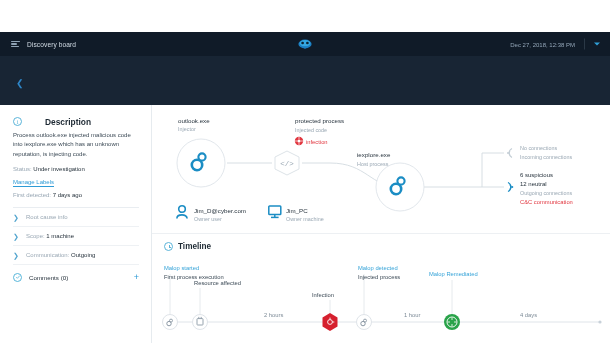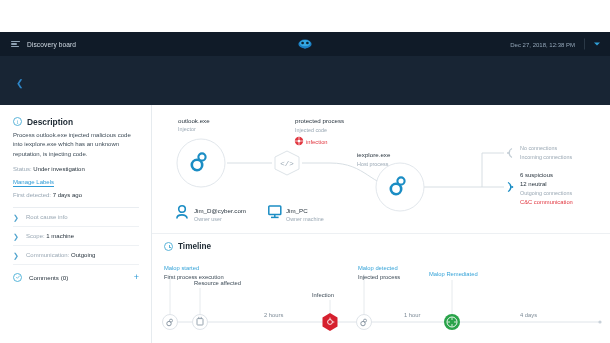--- a/index.html
+++ b/index.html
@@ -68,21 +68,21 @@
   .btn.primary { background:#1d8fd1; border-color:#1d8fd1; color:#ffffff; }
   .btn.primary .ico { width:8px; height:8px; }
   .vdivider { width:1px; height:17px; background:#2a3b4c; }
 
   
   .left-panel {
     position:absolute; left:0; top:105px; width:152px; height:238px;
     background:#ffffff; border-right:1px solid #e6ebef;
     padding:12px 12px 0 13px;
   }
-  .desc-head { display:flex; gap:5px; margin-bottom:4px; }
+  .desc-head { display:flex; gap:23px; margin-bottom:4px; }
   .info-circle {
     width:9px;height:9px;border-radius:50%;border:1px solid #5ab4d9;
     color:#5ab4d9;font-size:6px;display:flex;align-items:center;justify-content:center;
     font-family:"Liberation Serif", serif; line-height:1;
   }
   .desc-title { font-size:8.4px; color:#1d2933; font-weight:bold; }
   .desc-body { font-size:6px; color:#3c4a56; line-height:9.4px; margin-left:0px; }
   .kv { font-size:6px; margin-top:7px; }
   .kv .k { color:#98a7b4; }
   .kv .v { color:#27333d; }

